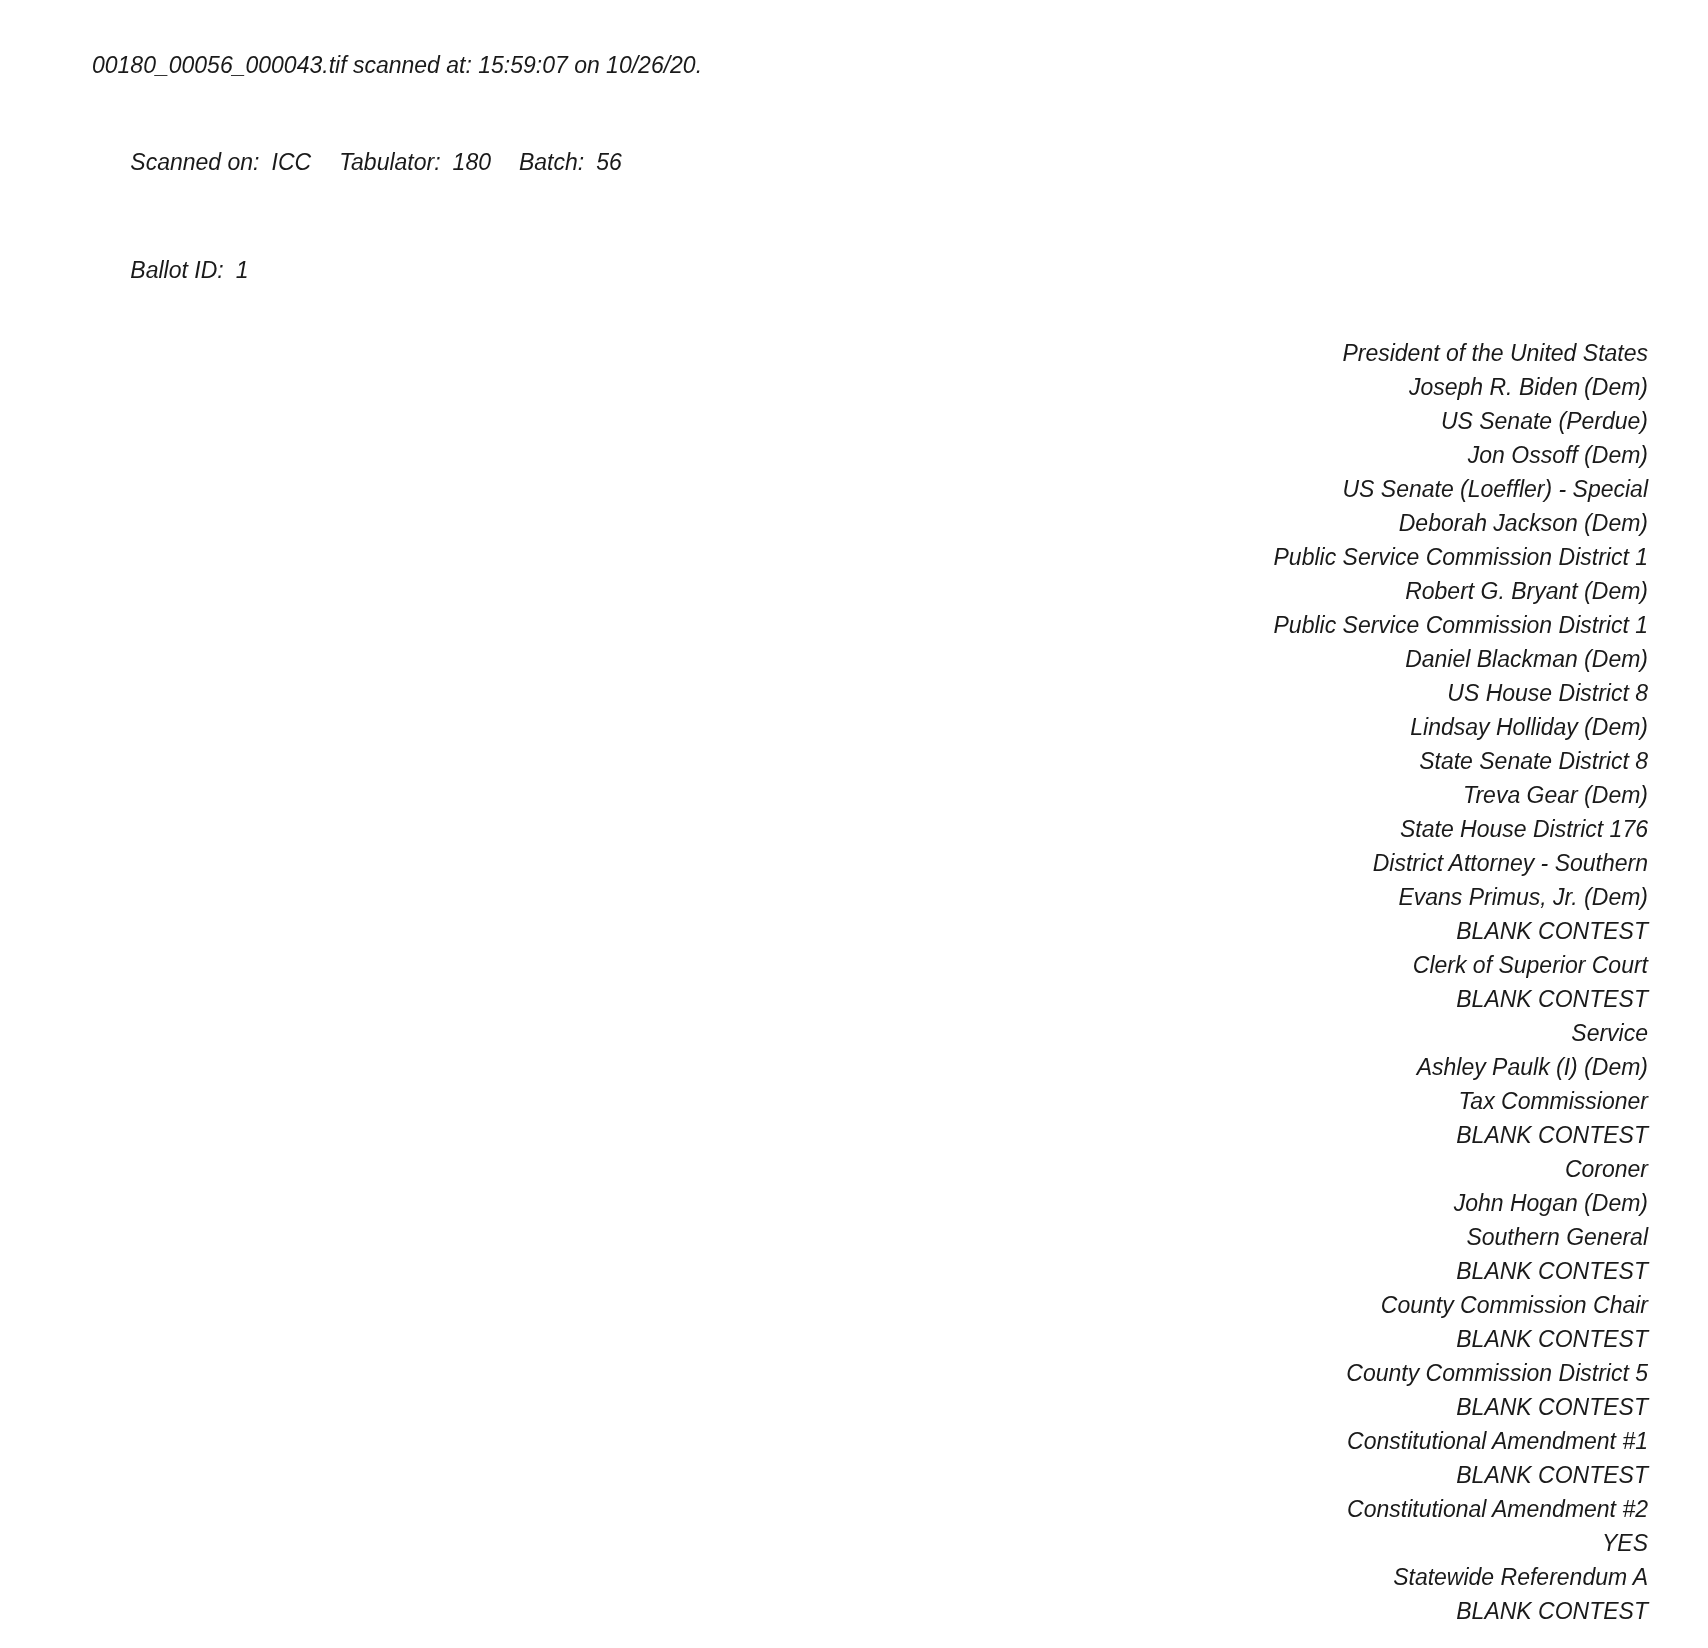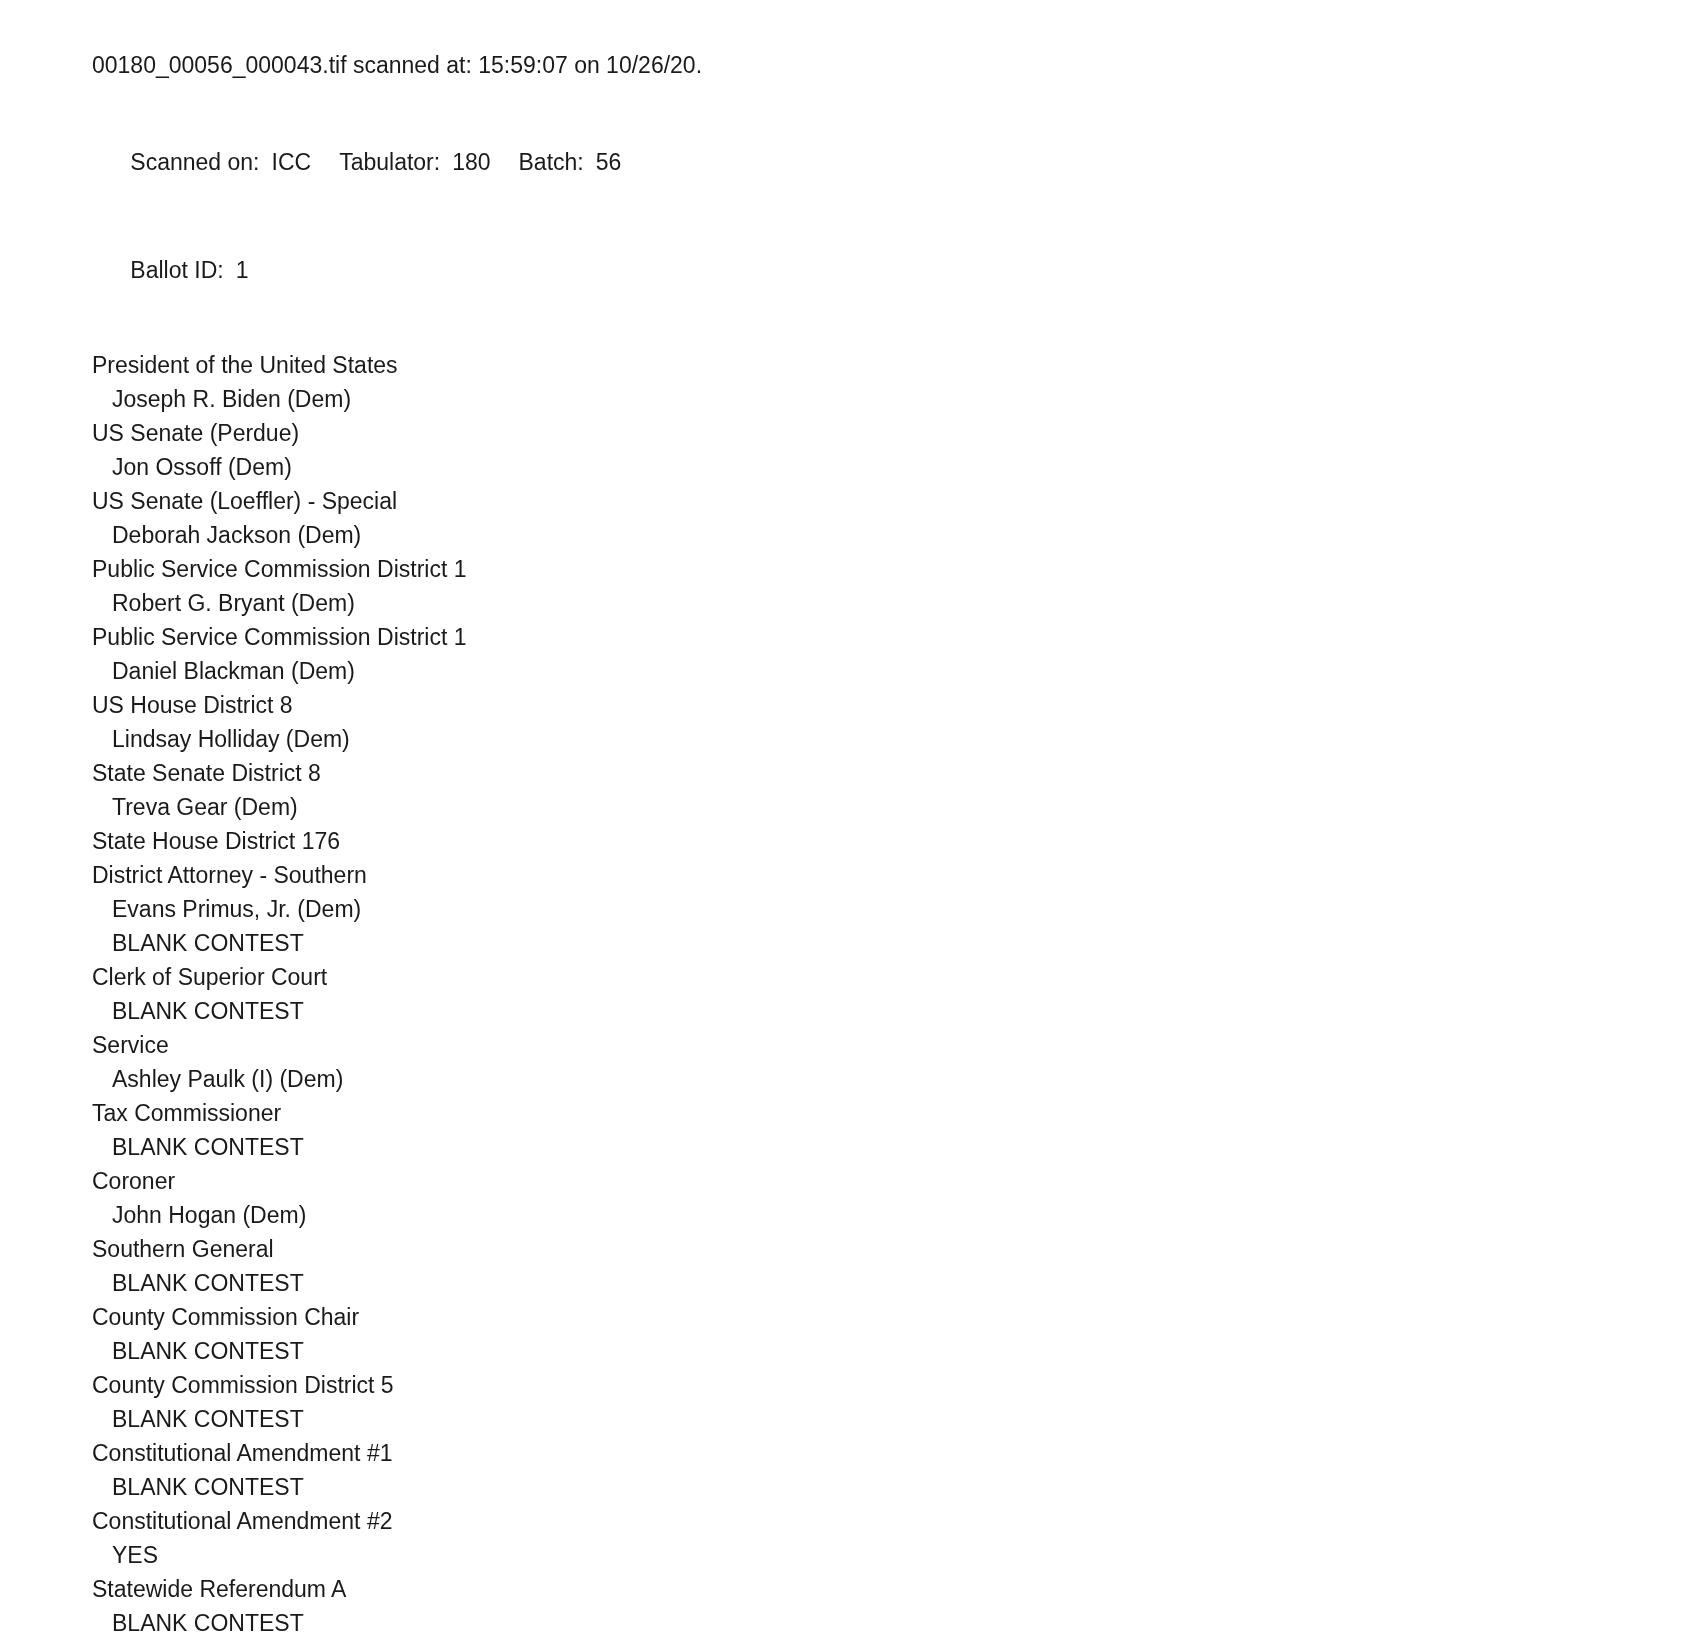--- a/index.html
+++ b/index.html
@@ -15,35 +15,37 @@
     color: #1a1a1a;
     box-sizing: border-box;
   }
   .page {
     padding: 48px 60px 40px 92px;
     box-sizing: border-box;
   }
   .line {
     line-height: 34px;
     white-space: pre-wrap;
+    font-style: italic;
   }
   .header-line {
     margin-bottom: 26px;
   }
   .meta-block .line {
     line-height: 36px;
   }
   .meta-seg {
     margin-right: 28px;
   }
   .meta-seg .val {
     margin-left: 12px;
   }
   .contest-list {
-    margin-top: 24px;
+    margin-top: 12px;
+    text-align: right;
   }
   .contest-name {
     padding-left: 0;
   }
   .vote-value {
     padding-left: 20px;
   }
 </style>
 </head>
 <body>

